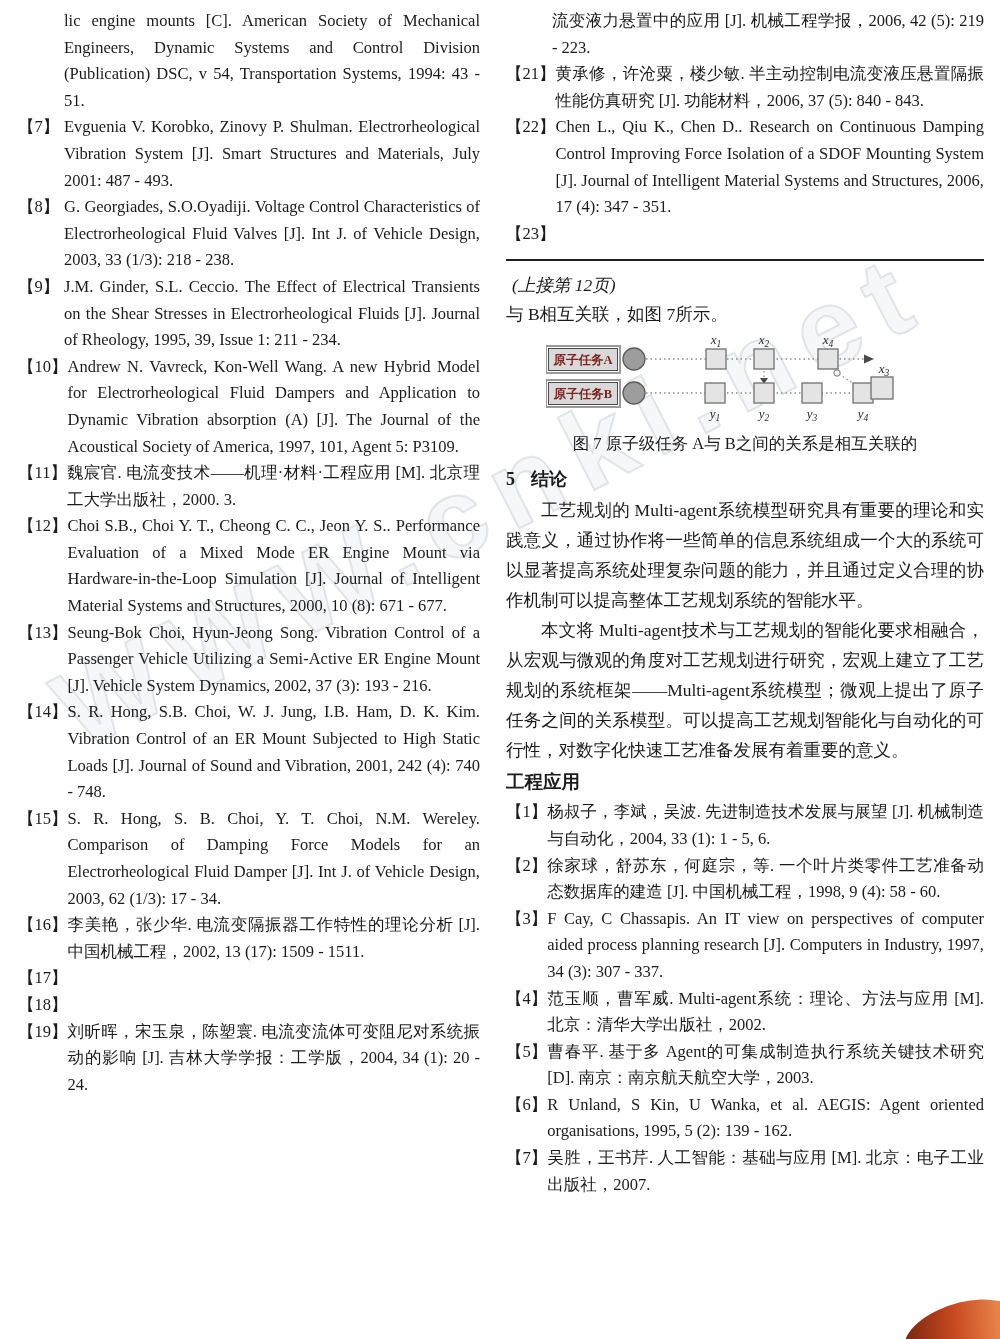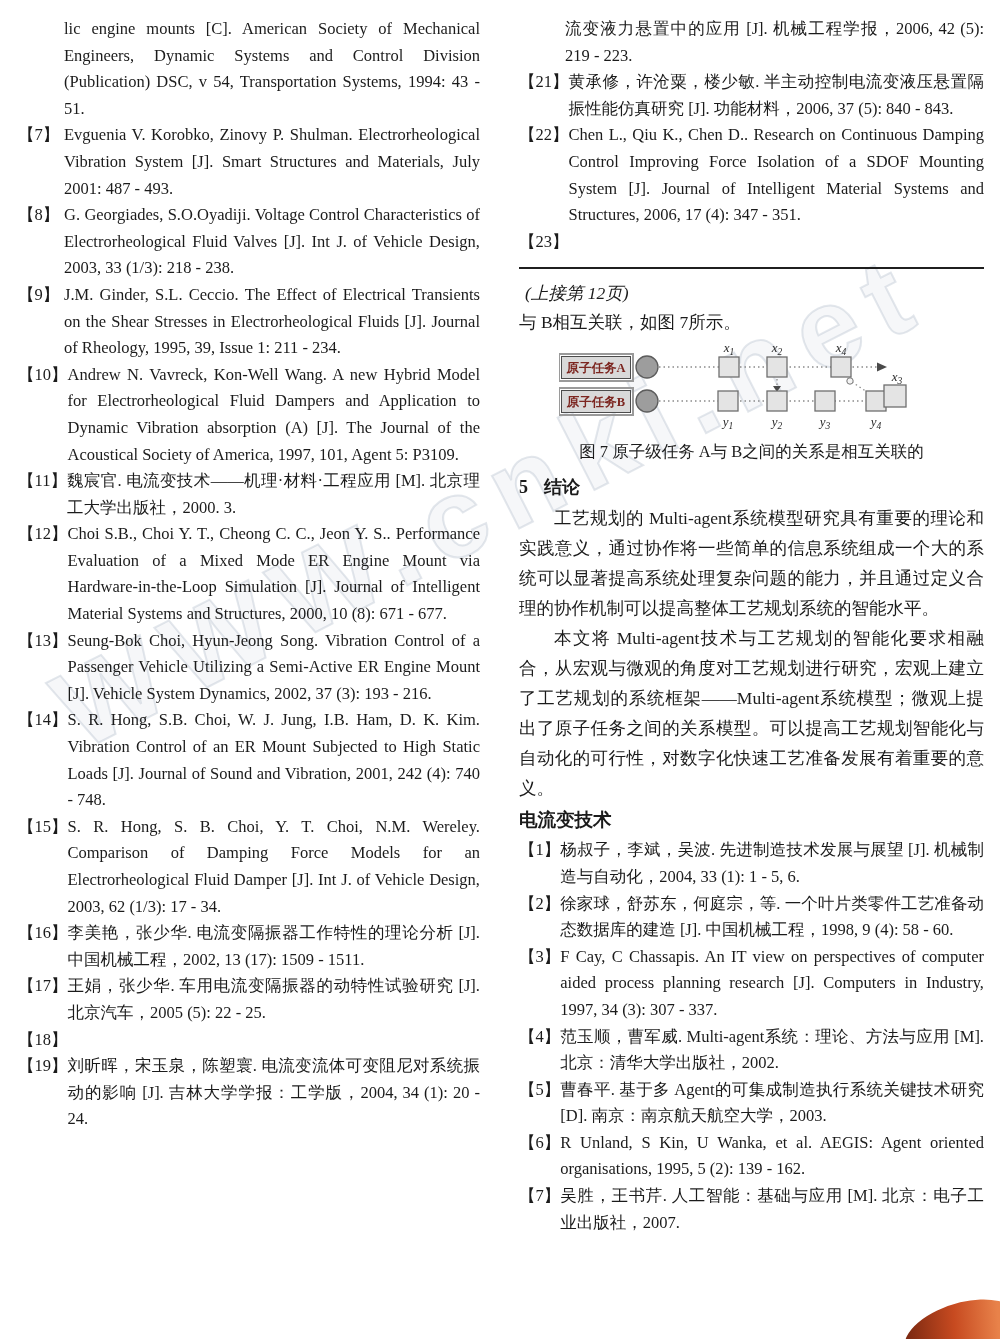--- a/index.html
+++ b/index.html
@@ -2,22 +2,22 @@
 <html><head>
 <meta charset="utf-8">
 <style>
   html,body{margin:0;padding:0;background:#e9e9e9;}
   .page{
     position:relative;width:1000px;height:1339px;margin:0 auto;
     background:#ffffff;overflow:hidden;
     font-family:"Liberation Serif","DejaVu Serif",serif;
     color:#1b1b1b;
   }
-  .cols{position:absolute;inset:0;display:flex;gap:39px;
-        padding:8px 16px 0 18px;box-sizing:border-box;margin-top:8px;}
+  .cols{position:absolute;inset:0;display:flex;gap:26px;
+        padding:8px 16px 0 18px;box-sizing:border-box;}
   .col-left{flex:0 0 462px;}
   .col-right{flex:1;min-width:0;}
 
   
   .ref{display:flex;text-align:justify;font-size:16.5px;line-height:26.6px;}
   .ref-id{flex:0 0 auto;min-width:46px;white-space:nowrap;}
   .ref-list-sm .ref-id{min-width:38px;}
   .ref-text{flex:1;min-width:0;}
 
   
@@ -125,21 +125,20 @@
             <span class="ref-text">S. R. Hong, S. B. Choi, Y. T. Choi, N.M. Wereley. Comparison of Damping Force Models for an Electrorheological Fluid Damper [J]. Int J. of Vehicle Design, 2003, 62 (1/3): 17 - 34.</span>
           </div>
 
           <div class="ref">
             <span class="ref-id">【16】</span>
             <span class="ref-text">李美艳，张少华. 电流变隔振器工作特性的理论分析 [J]. 中国机械工程，2002, 13 (17): 1509 - 1511.</span>
           </div>
 
           <div class="ref">
             <span class="ref-id">【17】</span>
-            <span class="ref-text">王娟，张少华. 车用电流变隔振器的动特性试验研究 [J]. 北京汽车，2005 (5): 22 - 25.</span>
           </div>
 
           <div class="ref">
             <span class="ref-id">【18】</span>
           </div>
 
           <div class="ref">
             <span class="ref-id">【19】</span>
             <span class="ref-text">刘昕晖，宋玉泉，陈塑寰. 电流变流体可变阻尼对系统振动的影响 [J]. 吉林大学学报：工学版，2004, 34 (1): 20 - 24.</span>
           </div>
@@ -226,21 +225,21 @@
 
       <div class="fig-caption">图 7  原子级任务 A与 B之间的关系是相互关联的</div>
 
       <div class="section-heading">
         <span class="sec-no">5</span><span>结论</span>
       </div>
 
       <p class="para">工艺规划的 Multi-agent系统模型研究具有重要的理论和实践意义，通过协作将一些简单的信息系统组成一个大的系统可以显著提高系统处理复杂问题的能力，并且通过定义合理的协作机制可以提高整体工艺规划系统的智能水平。</p>
       <p class="para">本文将 Multi-agent技术与工艺规划的智能化要求相融合，从宏观与微观的角度对工艺规划进行研究，宏观上建立了工艺规划的系统框架——Multi-agent系统模型；微观上提出了原子任务之间的关系模型。可以提高工艺规划智能化与自动化的可行性，对数字化快速工艺准备发展有着重要的意义。</p>
 
-      <div class="refs-heading">电流变技术</div>
+      <div class="refs-heading">工程应用</div>
 
       <div class="ref-list ref-list-sm">
 
           <div class="ref">
             <span class="ref-id">【1】</span>
             <span class="ref-text">杨叔子，李斌，吴波. 先进制造技术发展与展望 [J]. 机械制造与自动化，2004, 33 (1): 1 - 5, 6.</span>
           </div>
 
           <div class="ref">
             <span class="ref-id">【2】</span>

